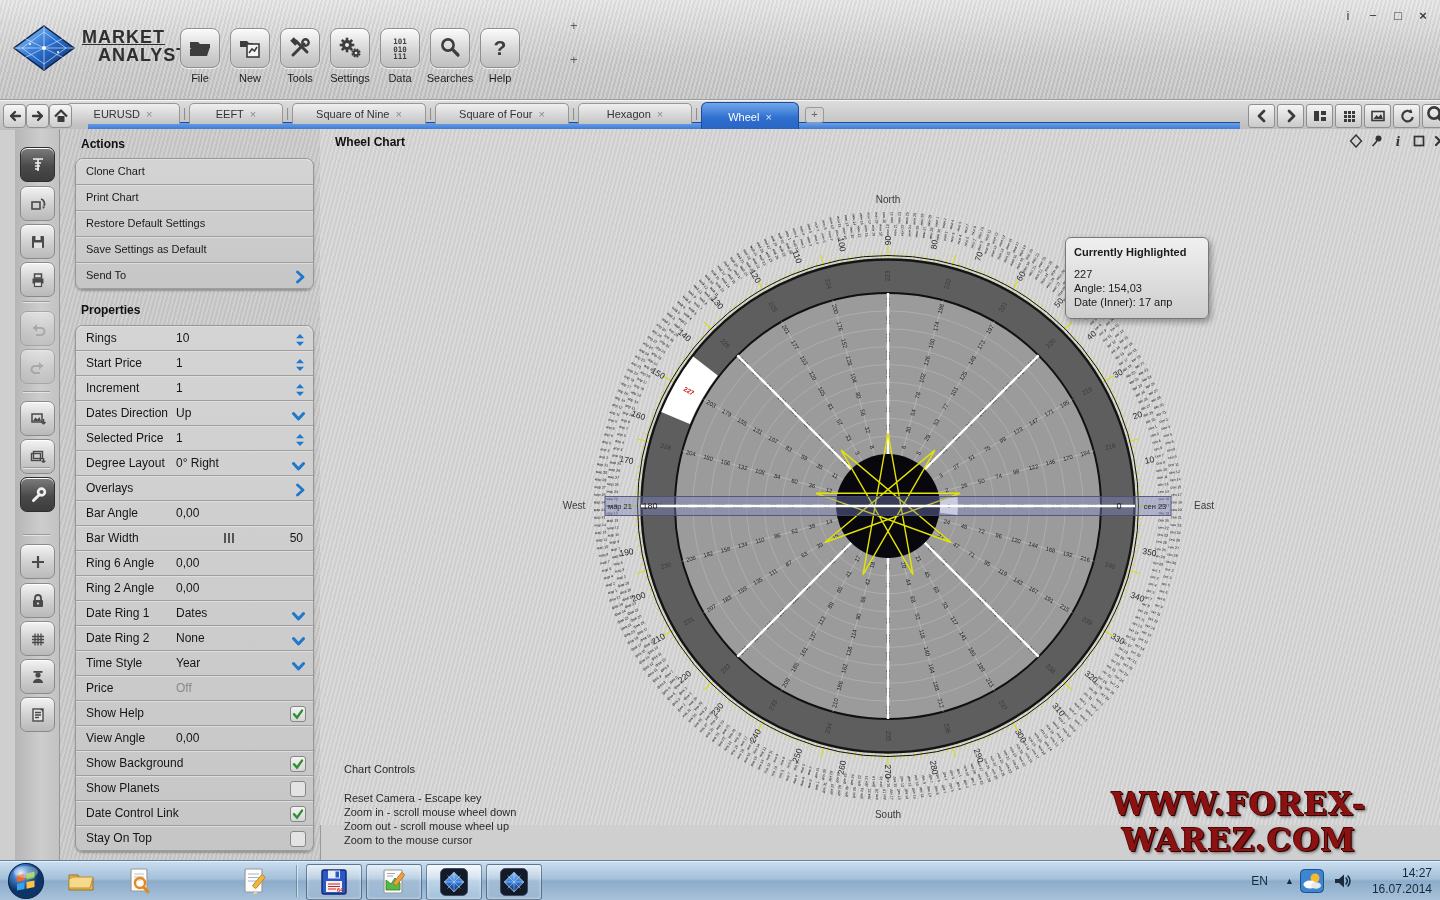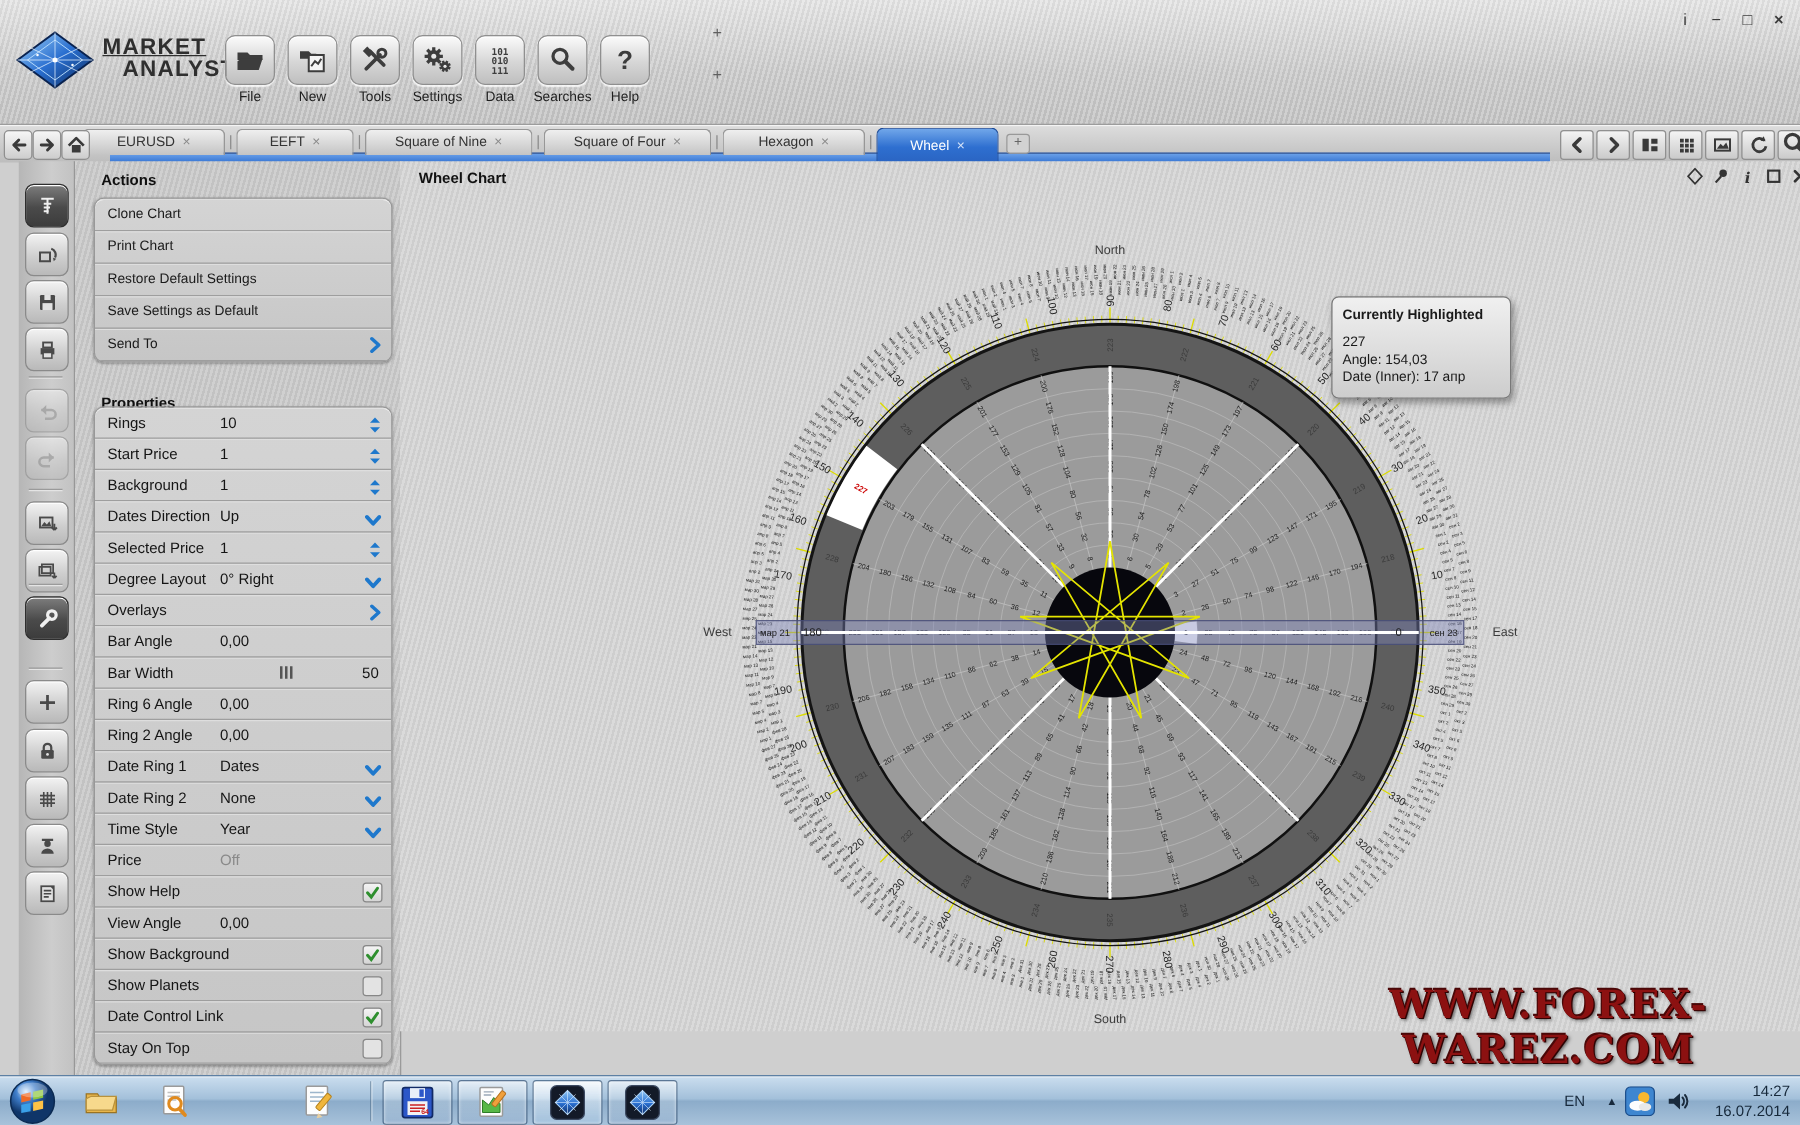--- a/index.html
+++ b/index.html
@@ -444,40 +444,40 @@
       <div class="panel-title" style="top:8px;">Actions</div>
       <div class="groupbox" id="actions-box" style="top:29px;">
           <div class="action-row"><span>Clone Chart</span></div>
           <div class="action-row"><span>Print Chart</span></div>
           <div class="action-row"><span>Restore Default Settings</span></div>
           <div class="action-row"><span>Save Settings as Default</span></div>
           <div class="action-row"><span>Send To</span><span class="row-ctrl"><svg width="9" height="14" viewBox="0 0 9 14">
                 <path d="M1.5 2L7 7l-5.5 5" fill="none" stroke="#1e78cc" stroke-width="2.8" stroke-linecap="round" stroke-linejoin="round"></path>
               </svg></span></div>
         </div>
-      <div class="panel-title" style="top:174px;margin-top:12px;">Properties</div>
+      <div class="panel-title" style="top:174px;">Properties</div>
       <div class="groupbox" id="properties-box" style="top:196px;">
           <div class="prop-row">
             <span class="prop-label">Rings</span>
             <span class="prop-value">10</span>
             <span class="row-ctrl"><svg width="10" height="14" viewBox="0 0 10 14">
                 <path d="M5 1l4 4.2H1z" fill="#1e78cc"></path>
                 <path d="M5 13L1 8.8h8z" fill="#1e78cc"></path>
               </svg></span>
           </div>
           <div class="prop-row">
             <span class="prop-label">Start Price</span>
             <span class="prop-value">1</span>
             <span class="row-ctrl"><svg width="10" height="14" viewBox="0 0 10 14">
                 <path d="M5 1l4 4.2H1z" fill="#1e78cc"></path>
                 <path d="M5 13L1 8.8h8z" fill="#1e78cc"></path>
               </svg></span>
           </div>
           <div class="prop-row">
-            <span class="prop-label">Background</span>
+            <span class="prop-label">Increment</span>
             <span class="prop-value">1</span>
             <span class="row-ctrl"><svg width="10" height="14" viewBox="0 0 10 14">
                 <path d="M5 1l4 4.2H1z" fill="#1e78cc"></path>
                 <path d="M5 13L1 8.8h8z" fill="#1e78cc"></path>
               </svg></span>
           </div>
           <div class="prop-row">
             <span class="prop-label">Dates Direction</span>
             <span class="prop-value">Up</span>
             <span class="row-ctrl"><svg width="13" height="11" viewBox="0 0 13 11">
@@ -1662,20 +1662,27 @@
           <text x="330" y="379" font-size="9" fill="#1e1e1e" text-anchor="middle">180</text>
           <text x="799" y="379" font-size="9" fill="#1e1e1e" text-anchor="middle">0</text>
           <text x="835" y="379" font-size="7.5" fill="#1e1e1e" text-anchor="middle">сен 23</text>
         </svg>
       <div id="tooltip">
         <div class="tt-title">Currently Highlighted</div>
         <div>227</div>
         <div>Angle: 154,03</div>
         <div>Date (Inner): 17 апр</div>
       </div>
+      <div id="chart-controls">
+        <div class="cc-title">Chart Controls</div>
+        <div>Reset Camera - Escape key</div>
+        <div>Zoom in - scroll mouse wheel down</div>
+        <div>Zoom out - scroll mouse wheel up</div>
+        <div>Zoom to the mouse cursor</div>
+      </div>
       <div id="watermark">
         <div id="wm-line1">WWW.FOREX-WAREZ.COM</div>
         <div id="wm-line2">ANDREYBBRV@GMAIL.COM   SKYPE: ANDREYBBRV</div>
       </div>
     </div>
   </div>
 
   <div id="taskbar">
     <div id="start-button"><svg width="40" height="40" viewBox="0 0 40 40">
           <defs>

